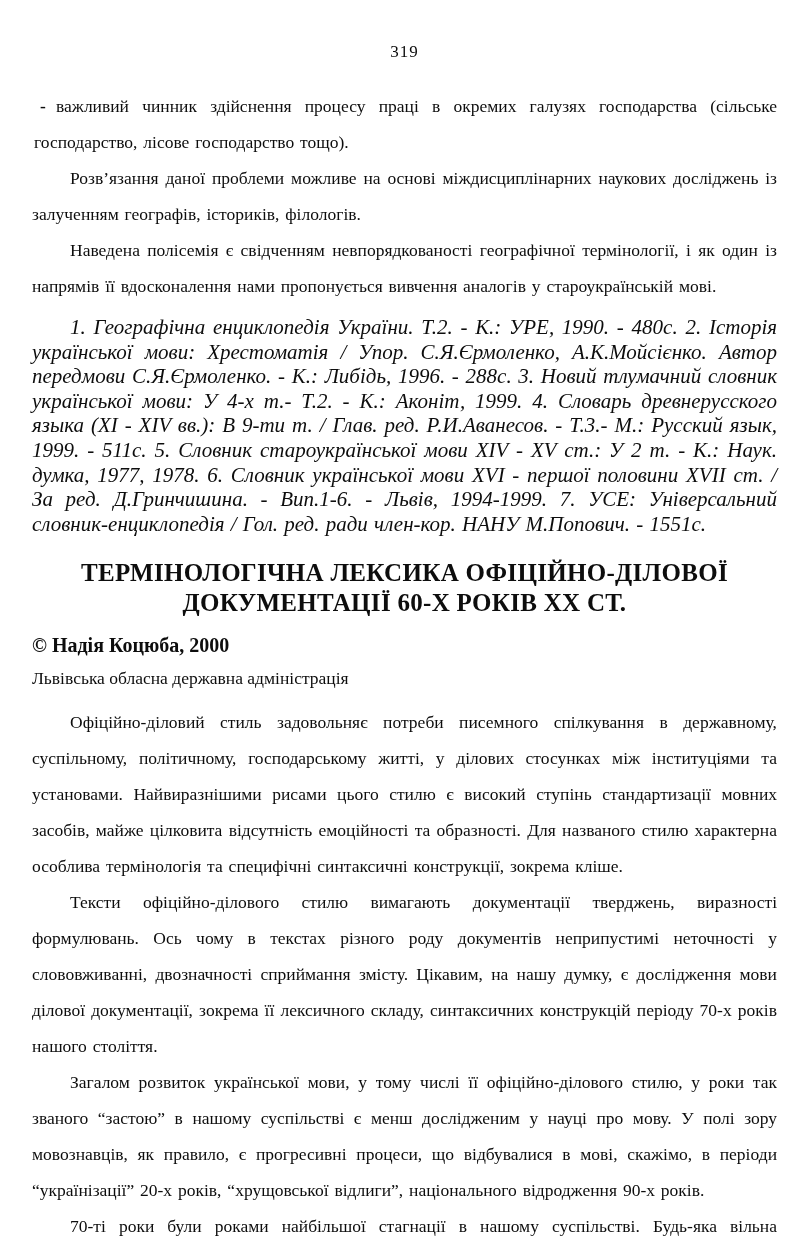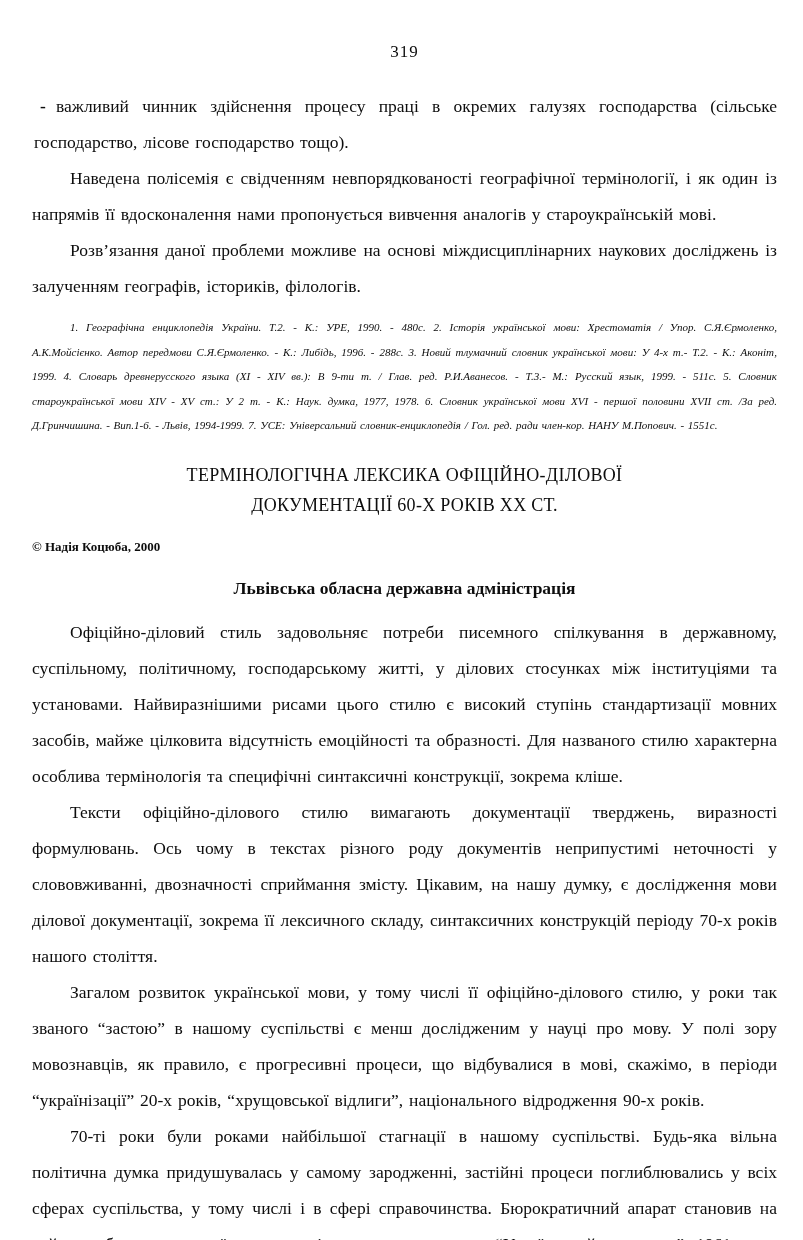--- a/index.html
+++ b/index.html
@@ -44,63 +44,62 @@
   }
   p.bullet .dash {
     display: inline-block;
     width: 22px;
     text-indent: 6px;
     font-weight: bold;
   }
   .references {
     margin-top: 11px;
     font-style: italic;
-    font-size: 11px;
+    font-size: 21px;
     line-height: 24.6px;
     text-align: justify;
     text-justify: inter-word;
     text-indent: 38px;
     word-spacing: 1px;
   }
   .article-title {
     margin: 22px 0 0 0;
     text-align: center;
-    font-size: 18px;
-    font-weight: normal;
+    font-size: 25px;
+    font-weight: bold;
     line-height: 30px;
     letter-spacing: 0.3px;
   }
   .byline {
-    margin: 15px 0 16px 0;
-    font-size: 13px;
+    margin: 15px 0 8px 0;
+    font-size: 20px;
     font-weight: bold;
     line-height: 24px;
   }
   .affiliation {
     margin: 0 0 13px 0;
     font-size: 17.5px;
-    font-weight: bold;
+    font-weight: normal;
     line-height: 26px;
-    text-align: center;
   }
 </style>
 </head>
 <body>
 
 <div class="page">
 
   <div class="pagenum">319</div>
 
   <div class="body-text">
 
     <p class="bullet"><span class="dash">-</span><span>важливий чинник здійснення процесу праці в окремих галузях господарства (сільське господарство, лісове господарство тощо).</span></p>
 
+    <p class="indent">Розв’язання даної проблеми можливе на основі міждисциплінарних наукових досліджень із залученням географів, істориків, філологів.</p>
+
     <p class="indent">Наведена полісемія є свідченням невпорядкованості географічної термінології, і як один із напрямів її вдосконалення нами пропонується вивчення аналогів у староукраїнській мові.</p>
-
-    <p class="indent">Розв’язання даної проблеми можливе на основі міждисциплінарних наукових досліджень із залученням географів, істориків, філологів.</p>
 
     <div class="references">1. Географічна енциклопедія України. Т.2. - К.: УРЕ, 1990. - 480с. 2. Історія української мови: Хрестоматія / Упор. С.Я.Єрмоленко, А.К.Мойсієнко. Автор передмови С.Я.Єрмоленко. - К.: Либідь, 1996. - 288с. 3. Новий тлумачний словник української мови: У 4-х т.- Т.2. - К.: Аконіт, 1999. 4. Словарь древнерусского языка (XI - XIV вв.): В 9-ти т. / Глав. ред. Р.И.Аванесов. - Т.3.- М.: Русский язык, 1999. - 511с. 5. Словник староукраїнської мови XIV - XV ст.: У 2 т. - К.: Наук. думка, 1977, 1978. 6. Словник української мови XVI - першої половини XVII ст. /За ред. Д.Гринчишина. - Вип.1-6. - Львів, 1994-1999. 7. УСЕ: Універсальний словник-енциклопедія / Гол. ред. ради член-кор. НАНУ М.Попович. - 1551с.</div>
   </div>
 
   <h1 class="article-title"><span>ТЕРМІНОЛОГІЧНА ЛЕКСИКА ОФІЦІЙНО-ДІЛОВОЇ</span><br>
     <span>ДОКУМЕНТАЦІЇ 60-Х РОКІВ ХХ СТ.</span></h1>
 
   <p class="byline">© Надія Коцюба, 2000</p>
 
   <p class="affiliation">Львівська обласна державна адміністрація</p>

